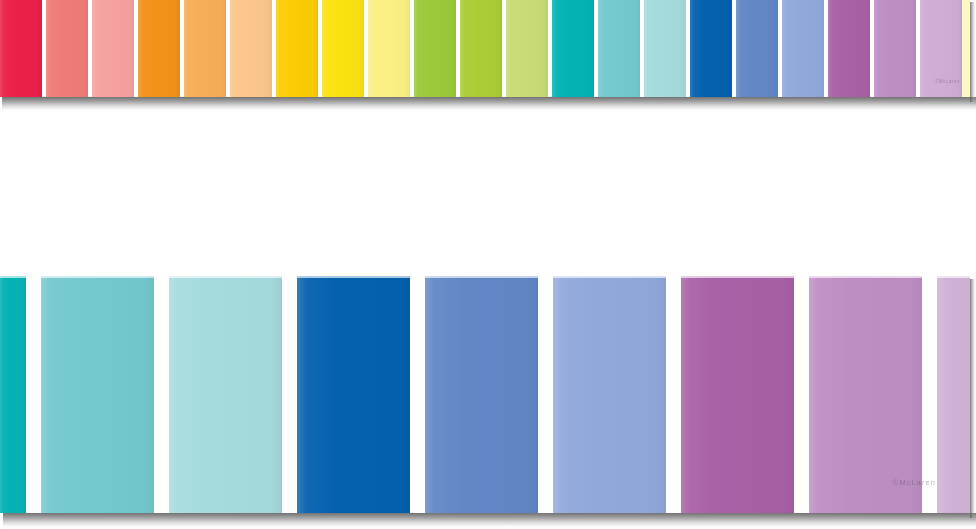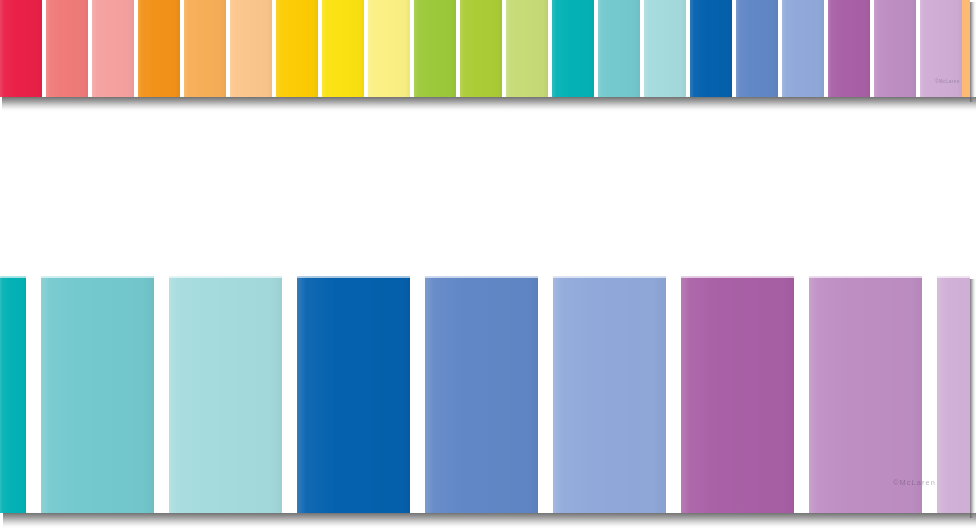--- a/index.html
+++ b/index.html
@@ -12,21 +12,21 @@
     width: 976px;
     height: 529px;
     position: relative;
     overflow: hidden;
     font-family: "Liberation Sans", sans-serif;
   }
 
   
   .strip {
     position: absolute;
-    background: #fdba74;
+    background: #fef9c3;
     display: flex;
     box-sizing: border-box;
     overflow: hidden;
   }
 
   
   .strip-shadow {
     position: absolute;
     pointer-events: none;
   }

